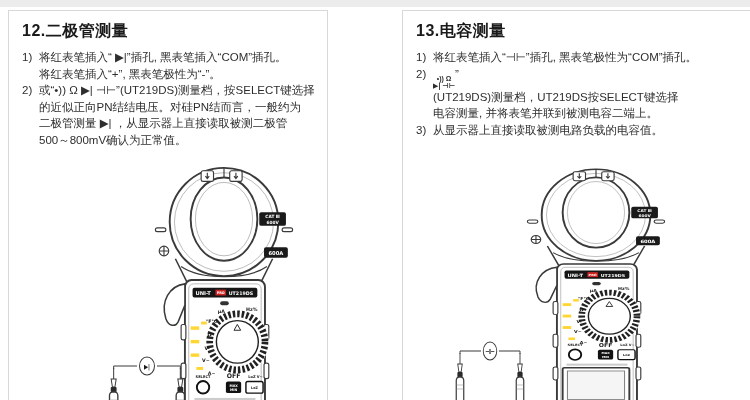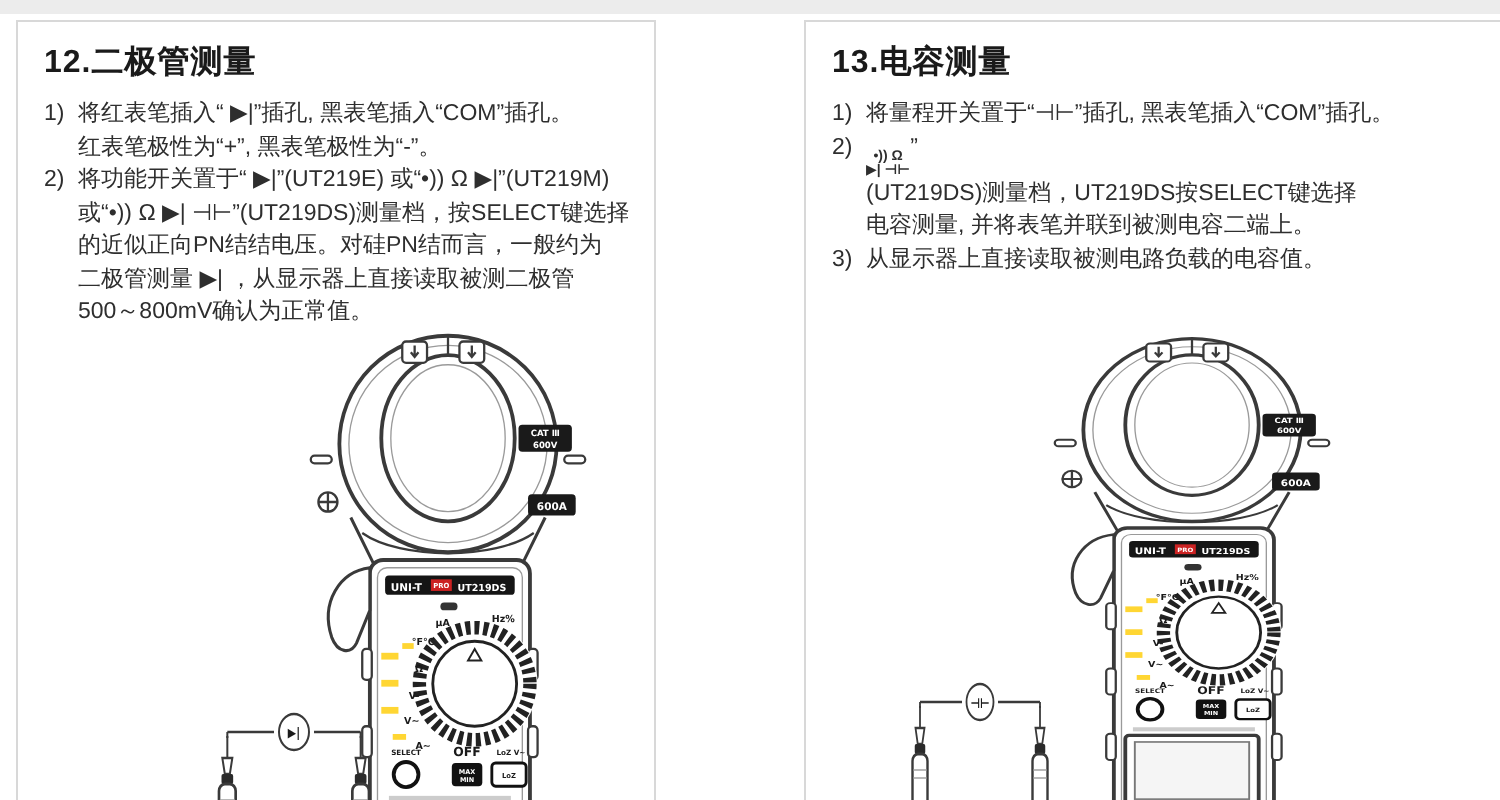--- a/index.html
+++ b/index.html
@@ -148,22 +148,22 @@
     </g>
   </defs>
 </svg>
 
 <div class="top-strip"></div>
 
 <div class="panel left">
   <div class="heading">12.二极管测量</div>
   <div class="body-text">
     <div class="line"><span class="m">1)</span><span>将红表笔插入“ ▶|”插孔, 黑表笔插入“COM”插孔。</span></div>
-    <div class="line"><span class="m"></span><span>红表笔极性为“+”, 黑表笔极性为“-”。</span></div>
-    <div class="line"><span class="m">2)</span><span>将功能开关置于“ ▶|”(UT219E) 或“•)) Ω ▶|”(UT219M)</span></div>
+    <div class="line"><span class="m"></span><span>将红表笔插入“+”, 黑表笔极性为“-”。</span></div>
+    <div class="line"><span class="m">2)</span></div>
     <div class="line"><span class="m"></span><span>或“•)) Ω ▶| ⊣⊢”(UT219DS)测量档，按SELECT键选择</span></div>
     <div class="line"><span class="m"></span><span>的近似正向PN结结电压。对硅PN结而言，一般约为</span></div>
     <div class="line"><span class="m"></span><span>二极管测量 ▶| ，从显示器上直接读取被测二极管</span></div>
     <div class="line"><span class="m"></span><span>500～800mV确认为正常值。</span></div>
   </div>
 
   <svg class="fig" style="left:88px;top:345px;" width="100" height="70" viewBox="0 0 120 70" preserveAspectRatio="none">
     <path d="M20 13 V10 M20 10 H48 M72 10 H100 M100 13 V10" class="ln"></path>
     <circle cx="60" cy="10" r="9" class="st1"></circle>
     <text x="60" y="12.6" font-size="6.5" text-anchor="middle" class="t">▶|</text>
@@ -172,21 +172,21 @@
   </svg>
 
   <svg class="fig" style="left:134px;top:153px;" width="162" height="290" viewBox="0 0 170 300" preserveAspectRatio="none">
     <use href="#meter"></use>
   </svg>
 </div>
 
 <div class="panel right">
   <div class="heading">13.电容测量</div>
   <div class="body-text">
-    <div class="line"><span class="m">1)</span><span>将量程开关置于“⊣⊢”插孔, 黑表笔插入“COM”插孔。</span></div>
+    <div class="line"><span class="m">1)</span><span>将红表笔插入“⊣⊢”插孔, 黑表笔极性为“COM”插孔。</span></div>
     <div class="line"><span class="m">2)</span><span class="stack">
           <span>•)) Ω</span>
           <span>▶| ⊣⊢</span>
         </span><span>”</span></div>
     <div class="line"><span class="m"></span><span>(UT219DS)测量档，UT219DS按SELECT键选择</span></div>
     <div class="line"><span class="m"></span><span>电容测量, 并将表笔并联到被测电容二端上。</span></div>
     <div class="line"><span class="m">3)</span><span>从显示器上直接读取被测电路负载的电容值。</span></div>
   </div>
 
   <svg class="fig" style="left:42px;top:330px;" width="90" height="70" viewBox="0 0 120 70" preserveAspectRatio="none">

